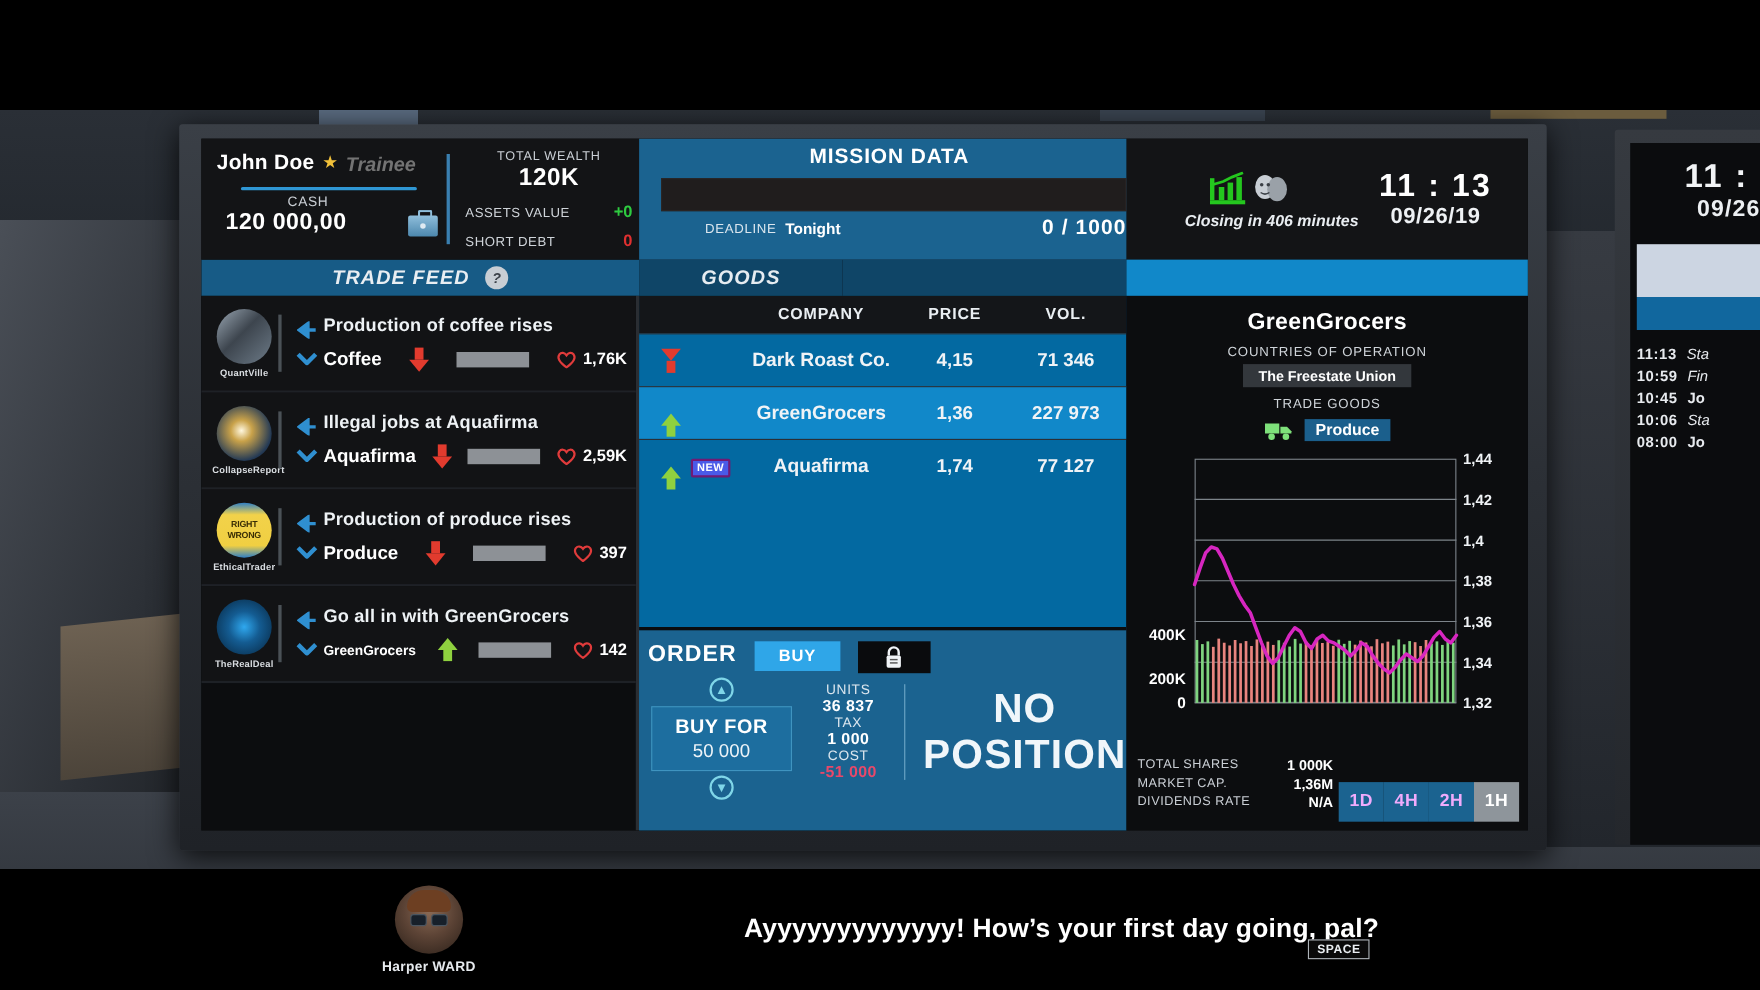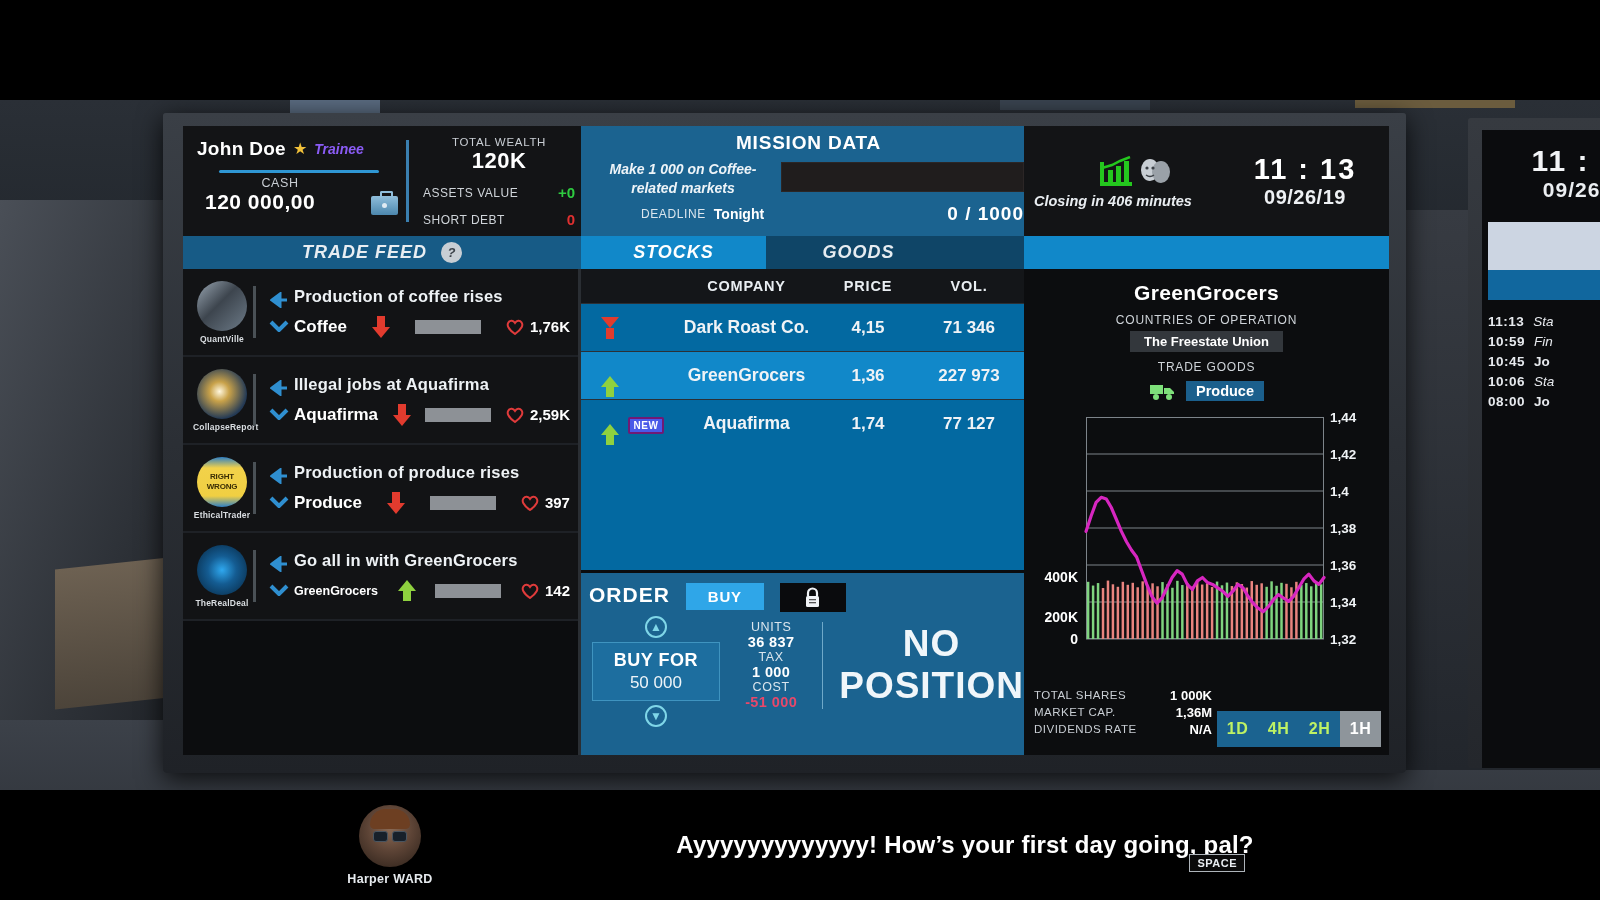--- a/index.html
+++ b/index.html
@@ -85,21 +85,21 @@
   .toprow { display:flex; height:110px; flex:0 0 110px; }
 
   
   .player {
     width:398px; background:#131416; position:relative;
     padding:12px 10px 0 14px;
   }
   .pl-line1 { display:flex; align-items:center; gap:7px; }
   .pl-name { font-size:19px; font-weight:bold; color:#fff; letter-spacing:.3px; }
   .pl-star { font-size:16px; color:#f2c13a; line-height:1; }
-  .pl-rank { font-size:14px; font-style:italic; font-weight:bold; color:#8b5cf6; }
+  .pl-rank { font-size:18px; font-style:italic; font-weight:bold; color:#737373; }
   .pl-bar {
     margin:10px 0 0 22px; width:160px; height:3px;
     background:#2f97d4; border-radius:2px;
   }
   .pl-cash-wrap { margin-top:3px; padding-left:8px; }
   .pl-cash-lbl { font-size:12.5px; color:#c9ced4; letter-spacing:.6px; text-align:center; width:150px; }
   .pl-cash-val { font-size:21px; font-weight:bold; color:#fff; letter-spacing:.5px; }
   .pl-case {
     position:absolute; left:188px; top:70px; width:27px; height:19px;
     background:linear-gradient(180deg,#8fbedb 0%,#4c87ad 100%);
@@ -143,21 +143,21 @@
   .ms-foot { display:flex; align-items:center; margin-top:5px; }
   .ms-dl-k { font-size:12px; color:#dbe6ee; letter-spacing:.6px; margin-left:48px; }
   .ms-dl-v { font-size:14px; font-weight:bold; color:#fff; margin-left:8px; }
   .ms-count { margin-left:auto; font-size:19px; font-weight:bold; color:#fff; letter-spacing:1px; }
 
   
   .clock {
     width:365px; background:#131416; display:flex; align-items:center;
     padding:0 14px 0 10px;
   }
-  .ck-left { flex:1; text-align:left; }
+  .ck-left { flex:1; text-align:right; }
   .ck-icons { display:flex; align-items:center; justify-content:center; gap:6px; height:36px; }
   .ck-closing { font-size:14.5px; font-style:italic; font-weight:bold; color:#e9edf1; margin-top:4px; }
   .ck-right { text-align:center; width:140px; }
   .ck-time { font-size:29px; font-weight:bold; color:#fff; letter-spacing:2px; }
   .ck-date { font-size:20px; font-weight:bold; color:#eef1f4; letter-spacing:.5px; }
 
   
   .tabrow { display:flex; height:33px; flex:0 0 33px;font-style:italic; }
   .tab-feed {
     width:398px; background:#175b86; display:flex; align-items:center;
@@ -312,21 +312,21 @@
 
   
   .rc-bottom { flex:0 0 72px; display:flex; padding:4px 8px 8px 10px; }
   .rc-stats { width:178px; }
   .rc-srow { display:flex; justify-content:space-between; line-height:17px; }
   .rc-sk { font-size:11.5px; color:#c9ced4; letter-spacing:.5px; }
   .rc-sv { font-size:13px; font-weight:bold; color:#fff; }
   .rc-tf { margin-left:auto; display:flex; align-self:flex-end; height:36px; }
   .tf-btn {
     width:41px; display:flex; align-items:center; justify-content:center;
-    font-size:16px; font-weight:bold; background:#1b6390; color:#bef264;
+    font-size:16px; font-weight:bold; background:#1b6390; color:#f0abfc;
     letter-spacing:.5px;
   }
   .tf-btn.on { background:#8e959b; color:#fff; }
 
   
   .dialog {
     position:absolute; left:0; bottom:0; width:1600px; height:110px;
     background:#000; display:flex; align-items:center;
   }
   .dg-av { width:120px; text-align:center; margin-left:330px; }
@@ -436,21 +436,20 @@
           <div class="pl-kv">
             <span class="pl-kv-k">SHORT DEBT</span>
             <span class="pl-kv-v red">0</span>
           </div>
         </div>
       </div>
 
       <div class="mission">
         <div class="ms-title">MISSION DATA</div>
         <div class="ms-body">
-          <div class="ms-desc">Make 1 000 on Coffee-related markets</div>
           <div class="ms-prog"></div>
         </div>
         <div class="ms-foot">
           <span class="ms-dl-k">DEADLINE</span>
           <span class="ms-dl-v">Tonight</span>
           <span class="ms-count">0 / 1000</span>
         </div>
       </div>
 
       <div class="clock">
@@ -479,21 +478,20 @@
           <div class="ck-date">09/26/19</div>
         </div>
       </div>
     </div>
 
     <div class="tabrow">
       <div class="tab-feed">
         <span class="tab-feed-txt">TRADE FEED</span>
         <span class="tab-help">?</span>
       </div>
-      <div class="tab-stocks">STOCKS</div>
       <div class="tab-goods">GOODS</div>
       <div class="tab-fill"></div>
       <div class="tab-right"></div>
     </div>
 
     <div class="mainrow">
 
       <div class="feedcol">
 
         <div class="feed-item">

